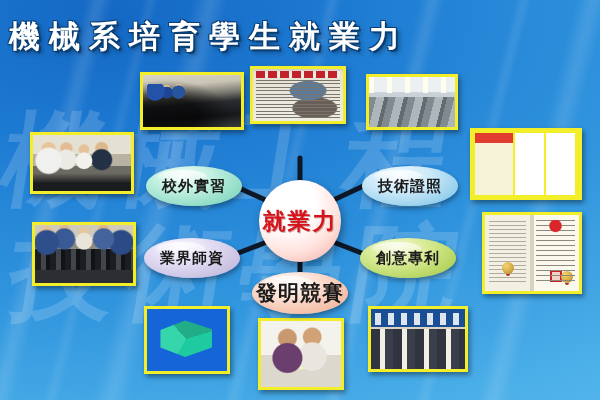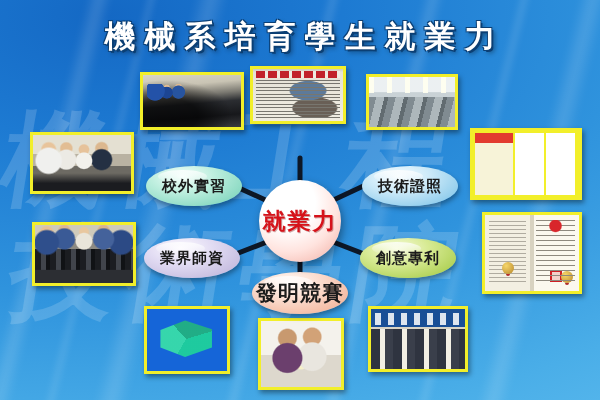--- a/index.html
+++ b/index.html
@@ -34,21 +34,20 @@
     color:rgba(255,255,255,.16);
     transform:skewX(-9deg);
     white-space:nowrap; overflow:hidden;
     pointer-events:none; user-select:none;
   }
   .watermark .wl2 { display:block; margin-left:26px; }
 
   
   .title {
     position:absolute; left:0; right:0; top:18px;
-    text-align:center;
     font-size:31px; line-height:36px;
     font-weight:bold; color:#ffffff;
     letter-spacing:9px; text-indent:9px;
     text-shadow:
       2px 2px 0 #0b3f74, -1px -1px 0 #0b3f74,
       1px -1px 0 #0b3f74, -1px 1px 0 #0b3f74,
       3px 3px 5px rgba(0,0,0,.45);
   }
 
   

